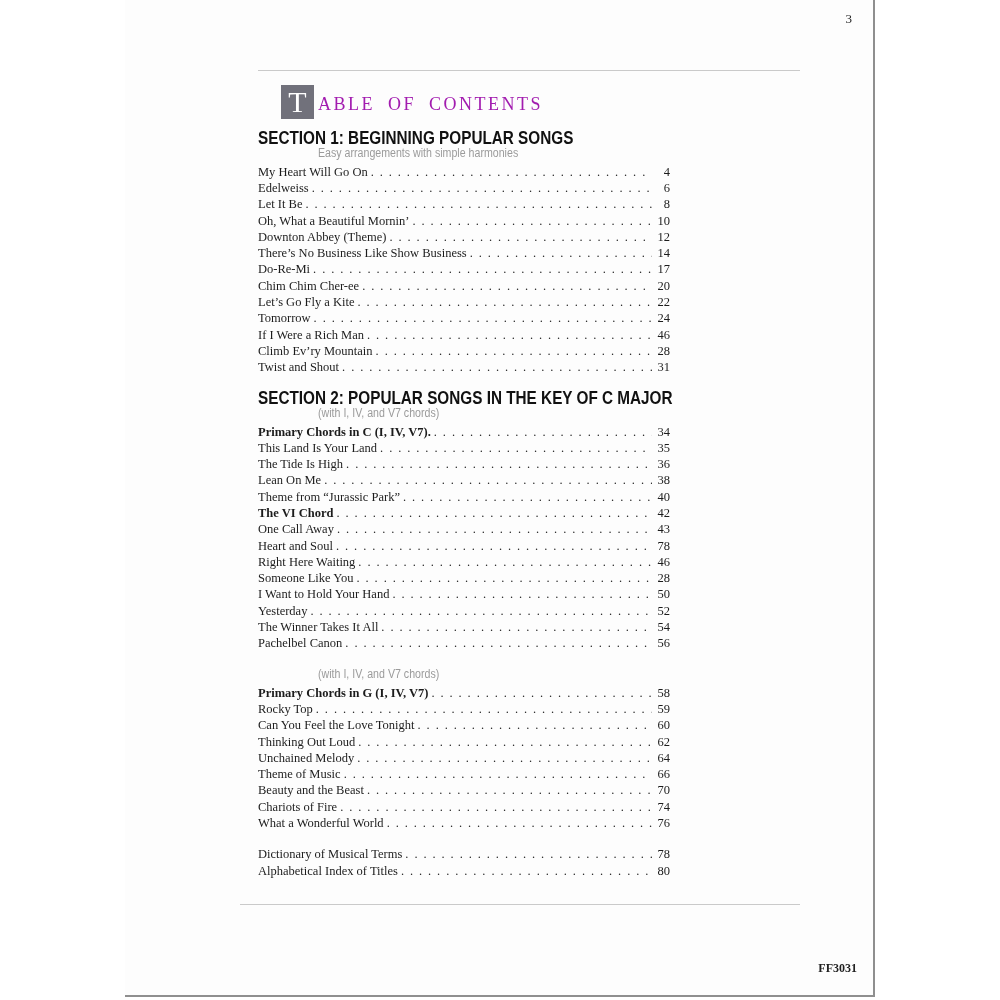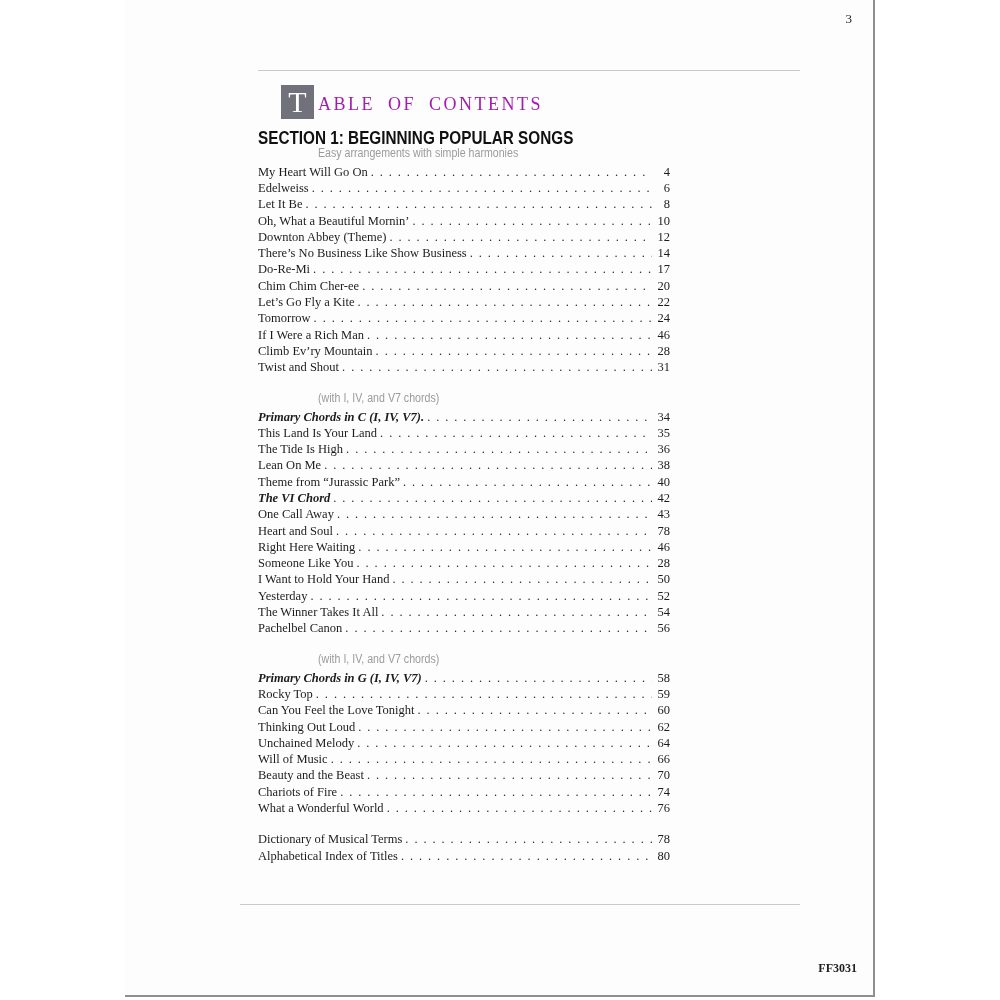--- a/index.html
+++ b/index.html
@@ -44,21 +44,21 @@
     display:inline-block;transform:scaleX(0.85);transform-origin:0 50%;
   }
   .sec-subtitle{
     font-family:"Liberation Sans", sans-serif;font-size:12.5px;line-height:14px;
     color:#9b9b9b;margin-left:60px;margin-bottom:4px;white-space:nowrap;
   }
   .entry{
     display:flex;align-items:center;height:16.3px;font-size:12.5px;color:#1c1c1c;
   }
   .entry .t{white-space:nowrap;}
-  .entry.italic .t{font-style:italic;font-weight:700;}
+  .entry.italic .t{font-weight:700;}
   .entry .dots{
     flex:1;overflow:hidden;white-space:nowrap;letter-spacing:1.4px;
     padding:0 3px;color:#2a2a2a;
   }
   .entry .p{min-width:18px;text-align:right;}
   .backmatter{margin-top:4px;}
   .footer{
     position:absolute;right:16px;bottom:19px;font-size:12px;font-weight:700;color:#222222;
   }
 </style>
@@ -139,20 +139,21 @@
             <span class="dots">. . . . . . . . . . . . . . . . . . . . . . . . . . . . . . . . . . . . . . . . . . . . . . . . . . . . . . . . . . . . . . . . . . . . . . </span>
             <span class="p">28</span>
           </div>
           <div class="entry">
             <span class="t">Twist and Shout</span>
             <span class="dots">. . . . . . . . . . . . . . . . . . . . . . . . . . . . . . . . . . . . . . . . . . . . . . . . . . . . . . . . . . . . . . . . . . . . . . </span>
             <span class="p">31</span>
           </div>
         </div>
         <div class="section">
+          <div class="sec-heading"><span>SECTION 2: POPULAR SONGS IN THE KEY OF C MAJOR</span></div>
           <div class="sec-subtitle"><span>(with I, IV, and V7 chords)</span></div>
           <div class="entry italic">
             <span class="t">Primary Chords in C (I, IV, V7).</span>
             <span class="dots">. . . . . . . . . . . . . . . . . . . . . . . . . . . . . . . . . . . . . . . . . . . . . . . . . . . . . . . . . . . . . . . . . . . . . . </span>
             <span class="p">34</span>
           </div>
           <div class="entry">
             <span class="t">This Land Is Your Land</span>
             <span class="dots">. . . . . . . . . . . . . . . . . . . . . . . . . . . . . . . . . . . . . . . . . . . . . . . . . . . . . . . . . . . . . . . . . . . . . . </span>
             <span class="p">35</span>
@@ -239,21 +240,21 @@
             <span class="t">Thinking Out Loud</span>
             <span class="dots">. . . . . . . . . . . . . . . . . . . . . . . . . . . . . . . . . . . . . . . . . . . . . . . . . . . . . . . . . . . . . . . . . . . . . . </span>
             <span class="p">62</span>
           </div>
           <div class="entry">
             <span class="t">Unchained Melody</span>
             <span class="dots">. . . . . . . . . . . . . . . . . . . . . . . . . . . . . . . . . . . . . . . . . . . . . . . . . . . . . . . . . . . . . . . . . . . . . . </span>
             <span class="p">64</span>
           </div>
           <div class="entry">
-            <span class="t">Will of Music</span>
+            <span class="t">Theme of Music</span>
             <span class="dots">. . . . . . . . . . . . . . . . . . . . . . . . . . . . . . . . . . . . . . . . . . . . . . . . . . . . . . . . . . . . . . . . . . . . . . </span>
             <span class="p">66</span>
           </div>
           <div class="entry">
             <span class="t">Beauty and the Beast</span>
             <span class="dots">. . . . . . . . . . . . . . . . . . . . . . . . . . . . . . . . . . . . . . . . . . . . . . . . . . . . . . . . . . . . . . . . . . . . . . </span>
             <span class="p">70</span>
           </div>
           <div class="entry">
             <span class="t">Chariots of Fire</span>

